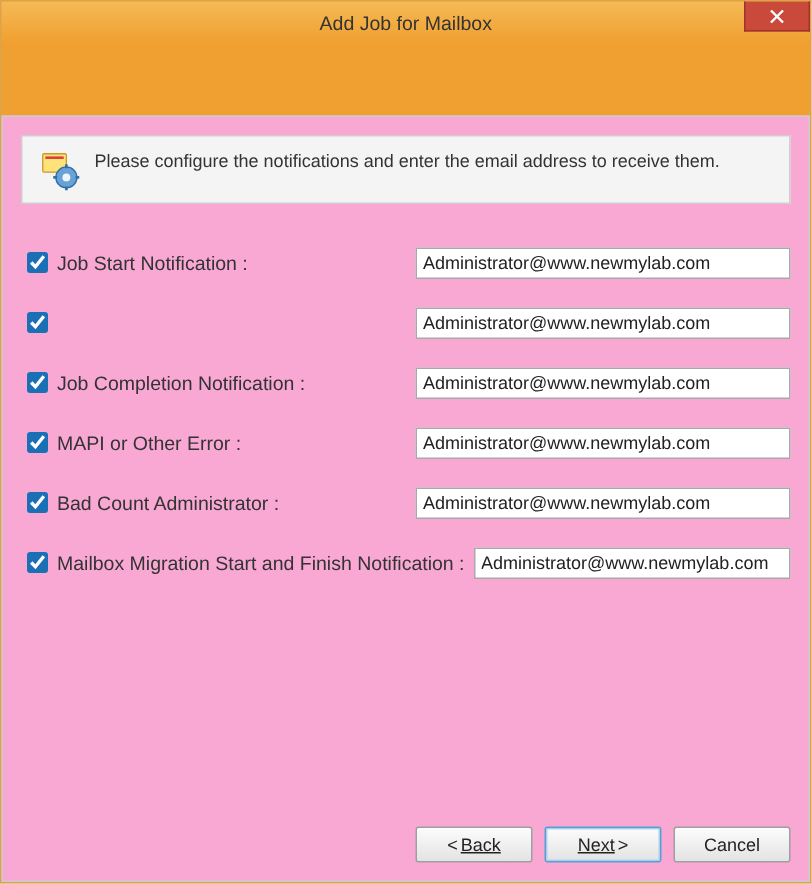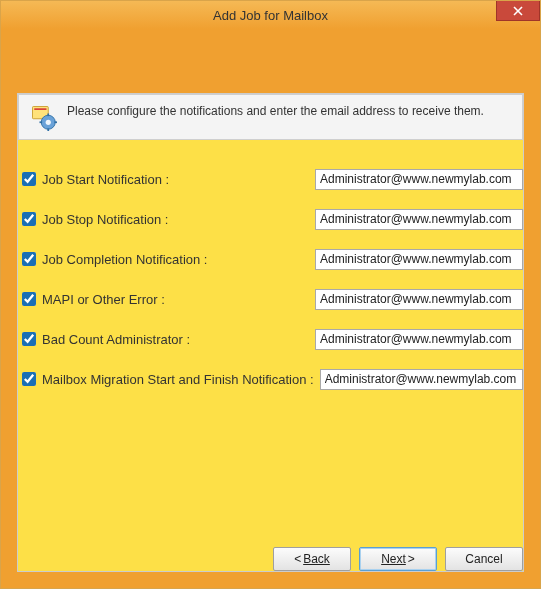--- a/index.html
+++ b/index.html
@@ -49,24 +49,25 @@
     justify-content: center;
     font-size: 14px;
     line-height: 1;
     cursor: default;
     border: 1px solid #a03428;
     border-top: none;
   }
   .close-btn svg { width: 10px; height: 10px; }
   .client {
     flex: 1;
-    margin: 16px;
-    background: #fde047;
+    margin: 0;
+    background: #f9a8d4;
     border: 1px solid #ccc;
     position: relative;
+    padding: 12px;
     display: flex;
     flex-direction: column;
   }
   .info-box {
     border: 1px solid #cfcfcf;
     background: #f4f4f4;
     padding: 8px 10px;
     display: flex;
     align-items: flex-start;
     gap: 10px;
@@ -99,21 +100,21 @@
     accent-color: #1a6fb5;
     flex: 0 0 auto;
   }
   .lbl {
     color: #333;
     font-size: 13px;
     white-space: nowrap;
   }
   .spacer { flex: 1; }
   .txt {
-    width: 208px;
+    width: 250px;
     height: 21px;
     border: 1px solid #a9a9a9;
     background: #fff;
     font-family: inherit;
     font-size: 12px;
     padding: 1px 4px;
     color: #222;
     margin-left: 6px;
   }
   .row.wide .lbl { flex: 1; }
@@ -183,21 +184,20 @@
 
       <div class="row">
         <input type="checkbox" class="chk" checked="" style="">
         <span class="lbl">Job Start Notification :</span>
         <span class="spacer"></span>
         <input type="text" class="txt" value="Administrator@www.newmylab.com" style="">
       </div>
 
       <div class="row">
         <input type="checkbox" class="chk" checked="" style="">
-        <span class="lbl">Job Stop Notification :</span>
         <span class="spacer"></span>
         <input type="text" class="txt" value="Administrator@www.newmylab.com" style="">
       </div>
 
       <div class="row">
         <input type="checkbox" class="chk" checked="" style="">
         <span class="lbl">Job Completion Notification :</span>
         <span class="spacer"></span>
         <input type="text" class="txt" value="Administrator@www.newmylab.com" style="">
       </div>

